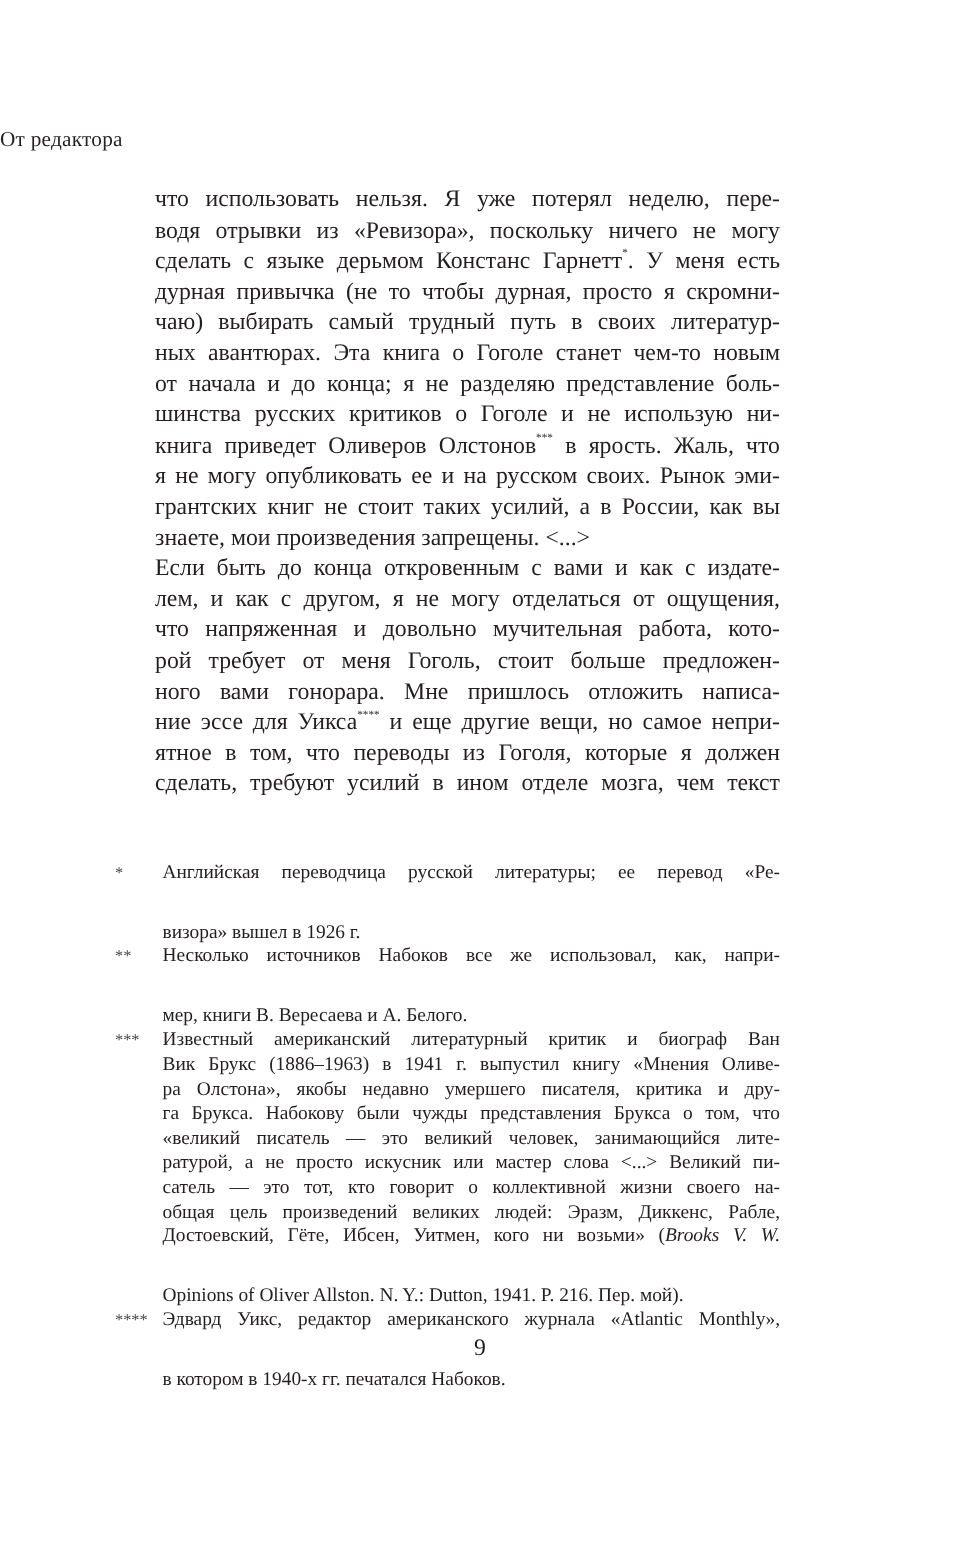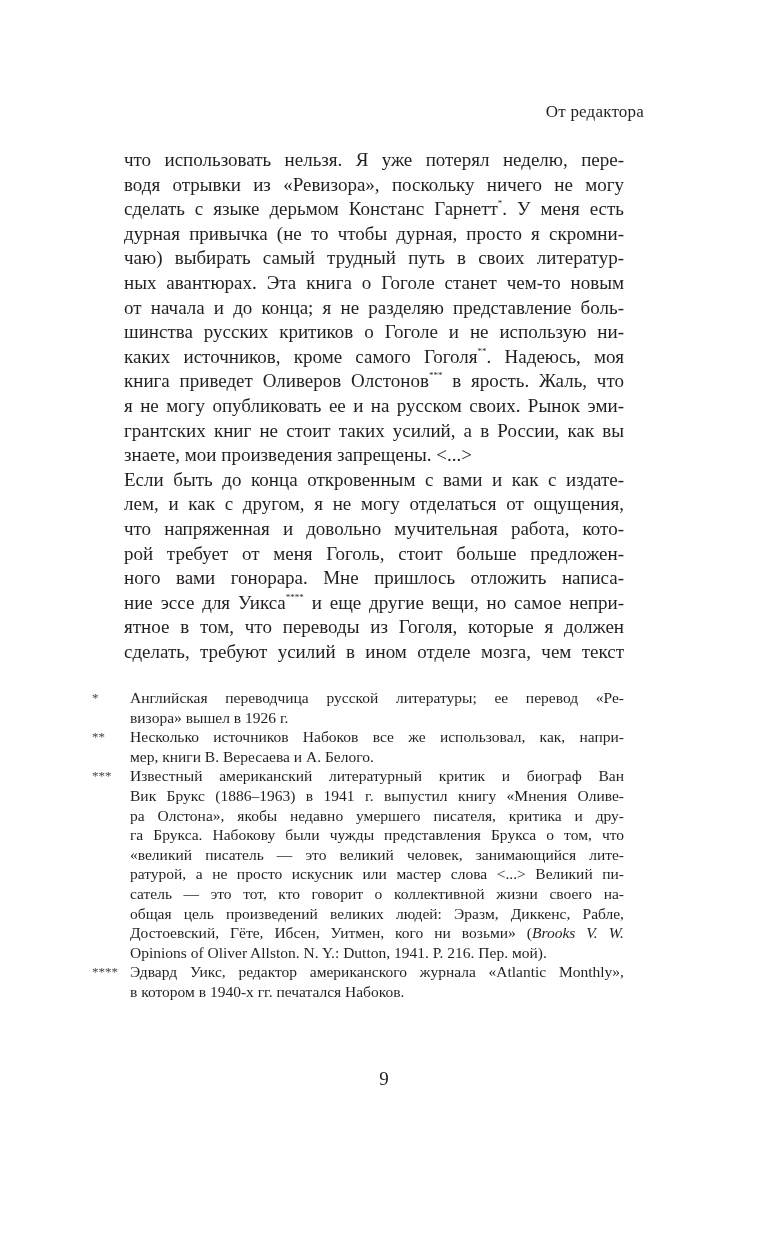--- a/index.html
+++ b/index.html
@@ -1,48 +1,47 @@
 <!DOCTYPE html>
 <html><head>
 <meta charset="utf-8">
 <style>
   html, body { margin: 0; padding: 0; background: #ffffff; }
   body { width: 768px; height: 1241px; position: relative; overflow: hidden;
          font-family: "Liberation Serif", "DejaVu Serif", serif; color: #231f20; }
-  .running-head { position: absolute; top: 102px; left: 0; width: 644px; text-align: right;
+  .running-head { position: absolute; top: 102px; left: 0; width: 644px; text-align: left;
                   font-size: 17px; letter-spacing: 0.2px; }
   .body-text { position: absolute; top: 148px; left: 124px; width: 500px; font-size: 19px; }
   .body-line { height: 24.6px; line-height: 24.6px; white-space: nowrap;
                text-align: justify; text-align-last: justify; }
   .body-line.last { text-align-last: left; }
   sup.fnref { font-size: 9px; line-height: 0; vertical-align: 9px; letter-spacing: 0; }
   .footnotes { position: absolute; top: 688px; left: 92px; width: 532px; font-size: 15.5px; }
   .fn { position: relative; padding-left: 38px; }
   .fn-marker { position: absolute; left: 0; top: 0; font-size: 13px; line-height: 19.6px; color: #444; }
   .fn-line { height: 19.6px; line-height: 19.6px; white-space: nowrap;
              text-align: justify; text-align-last: justify; }
-  .fn-line.last { text-align-last: left; }
+  .fn-line.last { text-align-last: left; margin-top: 28px; }
   .page-number { position: absolute; top: 1068px; left: 0; width: 768px; text-align: center; font-size: 19px; }
   i { font-style: italic; }
 </style>
 </head>
 <body>
 
 <div class="running-head">От редактора</div>
 
 <div class="body-text">
   <div class="body-line">что использовать нельзя. Я уже потерял неделю, пере-</div>
   <div class="body-line">водя отрывки из «Ревизора», поскольку ничего не могу</div>
   <div class="body-line"><span>сделать с языке дерьмом Констанс Гарнетт</span><sup class="fnref">*</sup><span>. У меня есть</span></div>
   <div class="body-line">дурная привычка (не то чтобы дурная, просто я скромни-</div>
   <div class="body-line">чаю) выбирать самый трудный путь в своих литератур-</div>
   <div class="body-line">ных авантюрах. Эта книга о Гоголе станет чем-то новым</div>
   <div class="body-line">от начала и до конца; я не разделяю представление боль-</div>
   <div class="body-line">шинства русских критиков о Гоголе и не использую ни-</div>
-  <div class="body-line"><span>каких источников, кроме самого Гоголя</span><sup class="fnref">**</sup><span>. Надеюсь, моя</span></div>
   <div class="body-line"><span>книга приведет Оливеров Олстонов</span><sup class="fnref">***</sup><span> в ярость. Жаль, что</span></div>
   <div class="body-line">я не могу опубликовать ее и на русском своих. Рынок эми-</div>
   <div class="body-line">грантских книг не стоит таких усилий, а в России, как вы</div>
   <div class="body-line last">знаете, мои произведения запрещены. &lt;...&gt;</div>
   <div class="body-line">Если быть до конца откровенным с вами и как с издате-</div>
   <div class="body-line">лем, и как с другом, я не могу отделаться от ощущения,</div>
   <div class="body-line">что напряженная и довольно мучительная работа, кото-</div>
   <div class="body-line">рой требует от меня Гоголь, стоит больше предложен-</div>
   <div class="body-line">ного вами гонорара. Мне пришлось отложить написа-</div>
   <div class="body-line"><span>ние эссе для Уикса</span><sup class="fnref">****</sup><span> и еще другие вещи, но самое непри-</span></div>

